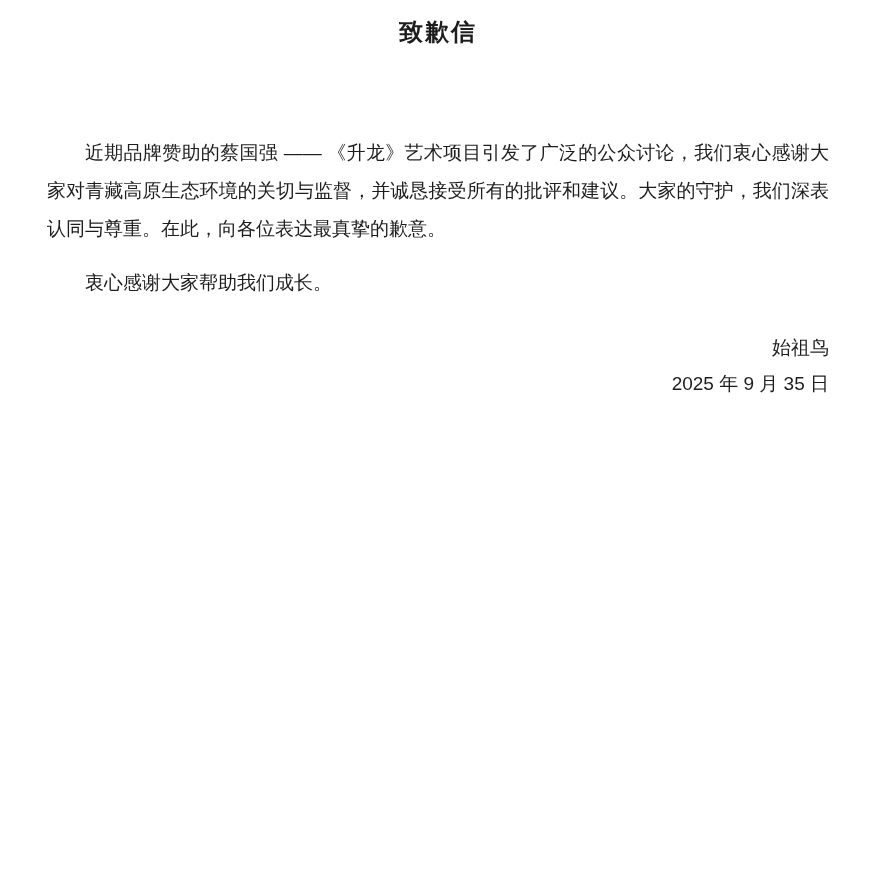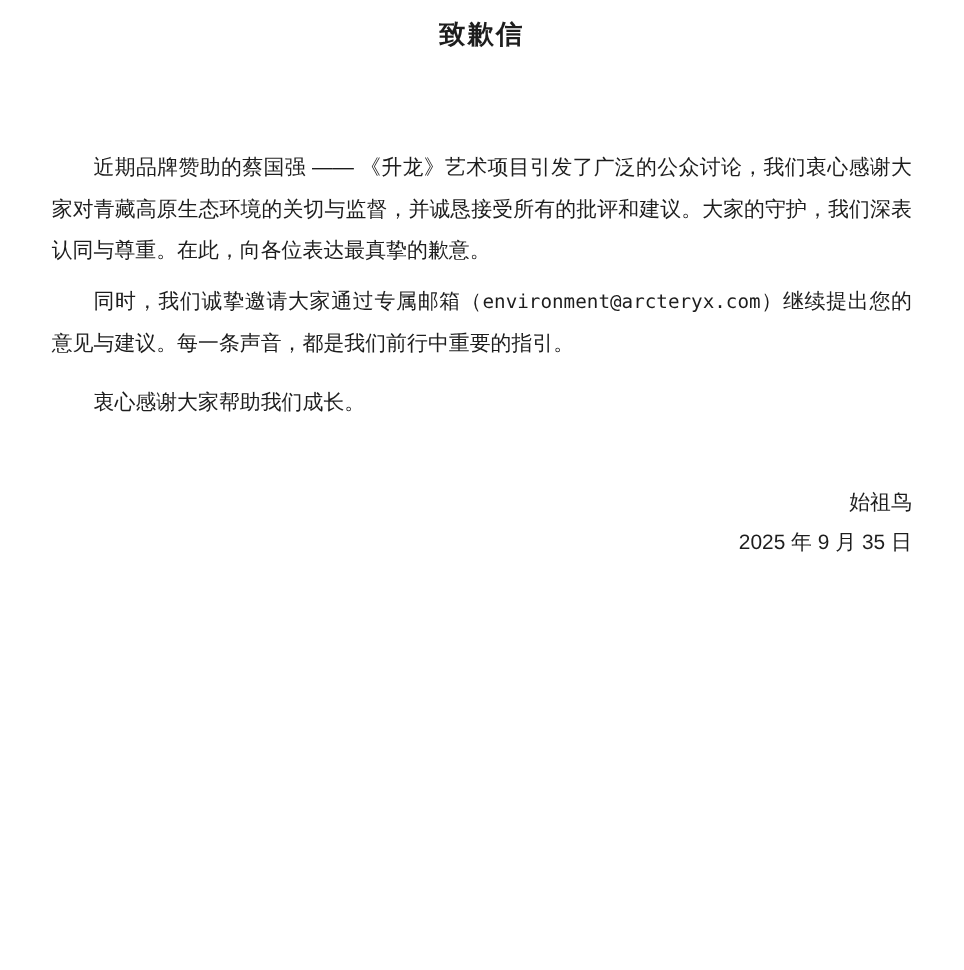--- a/index.html
+++ b/index.html
@@ -41,40 +41,39 @@
   .closing-block {
     margin-top: 16px;
   }
   .closing-line {
     font-size: 19px;
     line-height: 38px;
     text-indent: 2em;
     margin: 0;
   }
   .signature-block {
-    margin-top: 54px;
+    margin-top: 28px;
     text-align: right;
     font-size: 19px;
     line-height: 36px;
   }
 </style>
 </head>
 <body>
 
 <div class="page">
 
   <h1 class="letter-title">致歉信</h1>
 
   <div class="letter-content">
 
     <p class="para">近期品牌赞助的蔡国强 —— 《升龙》艺术项目引发了广泛的公众讨论，我们衷心感谢大家对青藏高原生态环境的关切与监督，并诚恳接受所有的批评和建议。大家的守护，我们深表认同与尊重。在此，向各位表达最真挚的歉意。</p>
 
 
 
-    <p class="para"><span>同时，我们诚挚邀请大家通过专属邮箱（</span><span class="email">environment@arcteryx.com</span><span>）继续提出您的意见与建议。每一条声音，都是我们前行中重要的指引。</span></p>
 
     <div class="closing-block">
       <p class="closing-line">衷心感谢大家帮助我们成长。</p>
     </div>
 
     <div class="signature-block">
       <p>始祖鸟</p>
       <p>2025 年 9 月 35 日</p>
     </div>
 

